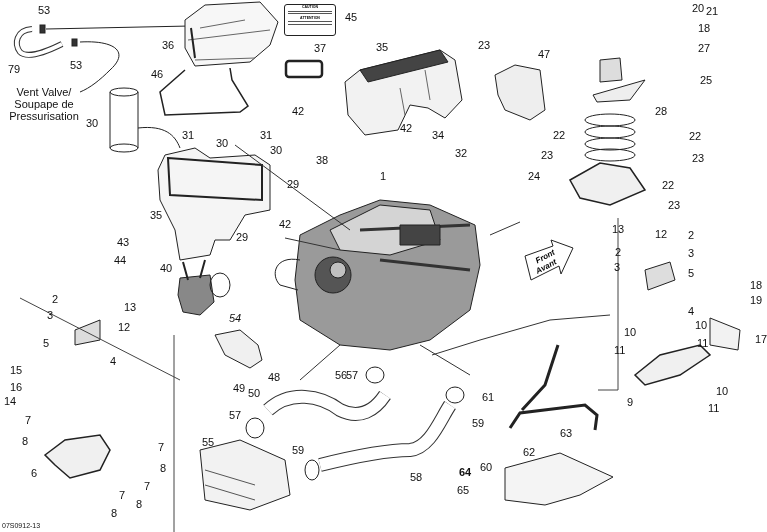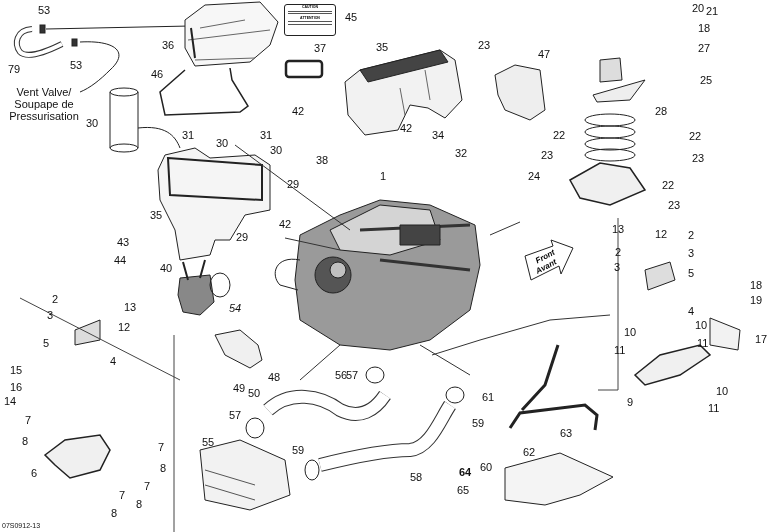--- a/index.html
+++ b/index.html
@@ -180,21 +180,21 @@
     <div class="lbl" style="left: 270px; top: 145px;">30</div>
     <div class="lbl" style="left: 316px; top: 155px;">38</div>
     <div class="lbl" style="left: 287px; top: 179px;">29</div>
     <div class="lbl" style="left: 150px; top: 210px;">35</div>
     <div class="lbl" style="left: 236px; top: 232px;">29</div>
     <div class="lbl" style="left: 279px; top: 219px;">42</div>
     <div class="lbl" style="left: 380px; top: 171px;">1</div>
     <div class="lbl" style="left: 117px; top: 237px;">43</div>
     <div class="lbl" style="left: 114px; top: 255px;">44</div>
     <div class="lbl" style="left: 160px; top: 263px;">40</div>
-    <div class="lbl" style="left: 229px; top: 303px; font-style: italic;">54</div>
+    <div class="lbl" style="left: 229px; top: 313px; font-style: italic;">54</div>
     <div class="lbl" style="left: 692px; top: 3px;">20</div>
     <div class="lbl" style="left: 706px; top: 6px;">21</div>
     <div class="lbl" style="left: 698px; top: 23px;">18</div>
     <div class="lbl" style="left: 698px; top: 43px;">27</div>
     <div class="lbl" style="left: 700px; top: 75px;">25</div>
     <div class="lbl" style="left: 655px; top: 106px;">28</div>
     <div class="lbl" style="left: 553px; top: 130px;">22</div>
     <div class="lbl" style="left: 689px; top: 131px;">22</div>
     <div class="lbl" style="left: 541px; top: 150px;">23</div>
     <div class="lbl" style="left: 692px; top: 153px;">23</div>

